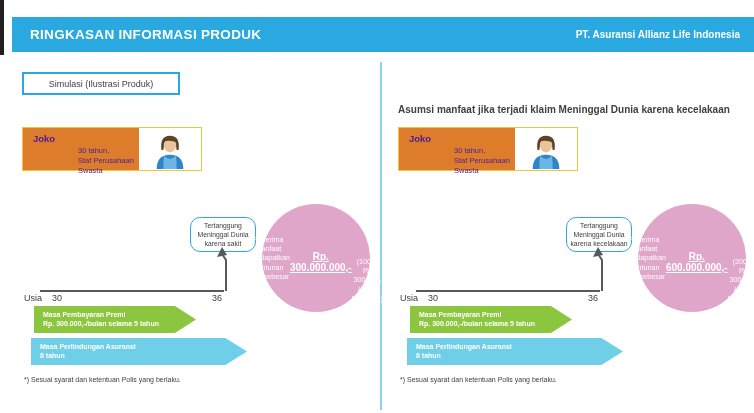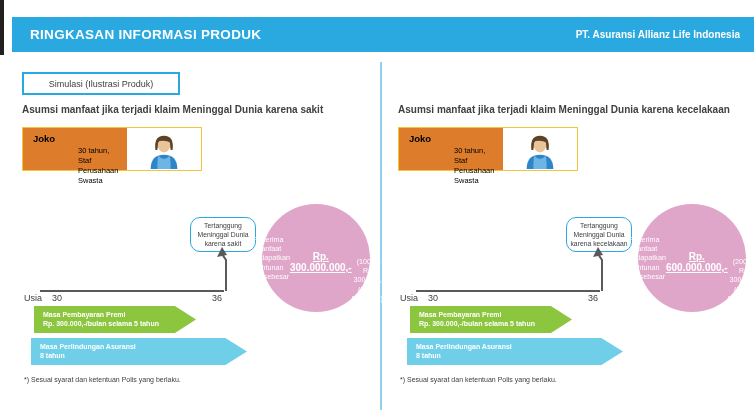--- a/index.html
+++ b/index.html
@@ -28,21 +28,21 @@
   .col { position:absolute; top:100px; width:358px; height:305px; }
   .col.left  { left:22px; }
   .col.right { left:398px; }
 
   .col-heading { position:absolute; left:0; top:4px; font-size:10px; font-weight:bold; white-space:nowrap; }
 
   .person-card {
     position:absolute; left:0; top:27px; width:180px; height:44px; display:flex;
     border:1px solid #f3c53a; box-sizing:border-box; background:#fff;
   }
-  .person-info { width:104px; background:#dd7c2b; color:#000000; padding:5px 0 0 10px; box-sizing:border-box; }
+  .person-info { width:116px; background:#dd7c2b; color:#4c1d95; padding:5px 0 0 10px; box-sizing:border-box; }
   .person-name { font-size:9.5px; font-weight:bold; margin-bottom:2px; }
   .person-line { font-size:7.5px; line-height:1.35;margin-left:45px; }
   .avatar-box { flex:1; display:flex; align-items:flex-end; justify-content:center; background:#fff; }
 
   .callout {
     position:absolute; left:168px; top:117px; width:66px; height:35px;
     border:1.5px solid #2ba9e0; border-radius:10px; background:#fff; box-sizing:border-box;
     display:flex; flex-direction:column; align-items:center; justify-content:center;
     text-align:center; font-size:6.8px; line-height:1.35; color:#414042;
   }
@@ -92,21 +92,20 @@
     <div class="header-company">PT. Asuransi Allianz Life Indonesia</div>
   </div>
 
   <div class="sim-box">
     <span>Simulasi (Ilustrasi Produk)</span>
   </div>
 
   <div class="divider"></div>
 
   <div class="col left">
-    <div class="col-heading">Asumsi manfaat jika terjadi klaim Meninggal Dunia karena sakit</div>
 
     <div class="person-card">
       <div class="person-info">
         <div class="person-name">Joko</div>
         <div class="person-line">30 tahun,</div>
         <div class="person-line">Staf Perusahaan Swasta</div>
       </div>
       <div class="avatar-box">
         <svg width="38" height="40" viewBox="0 0 40 40">
           <path d="M11 20 Q9 5 20 5 Q31 5 29 20 L27 20 Q27 11 20 11 Q13 11 13 20 Z" fill="#5f4327"></path>

